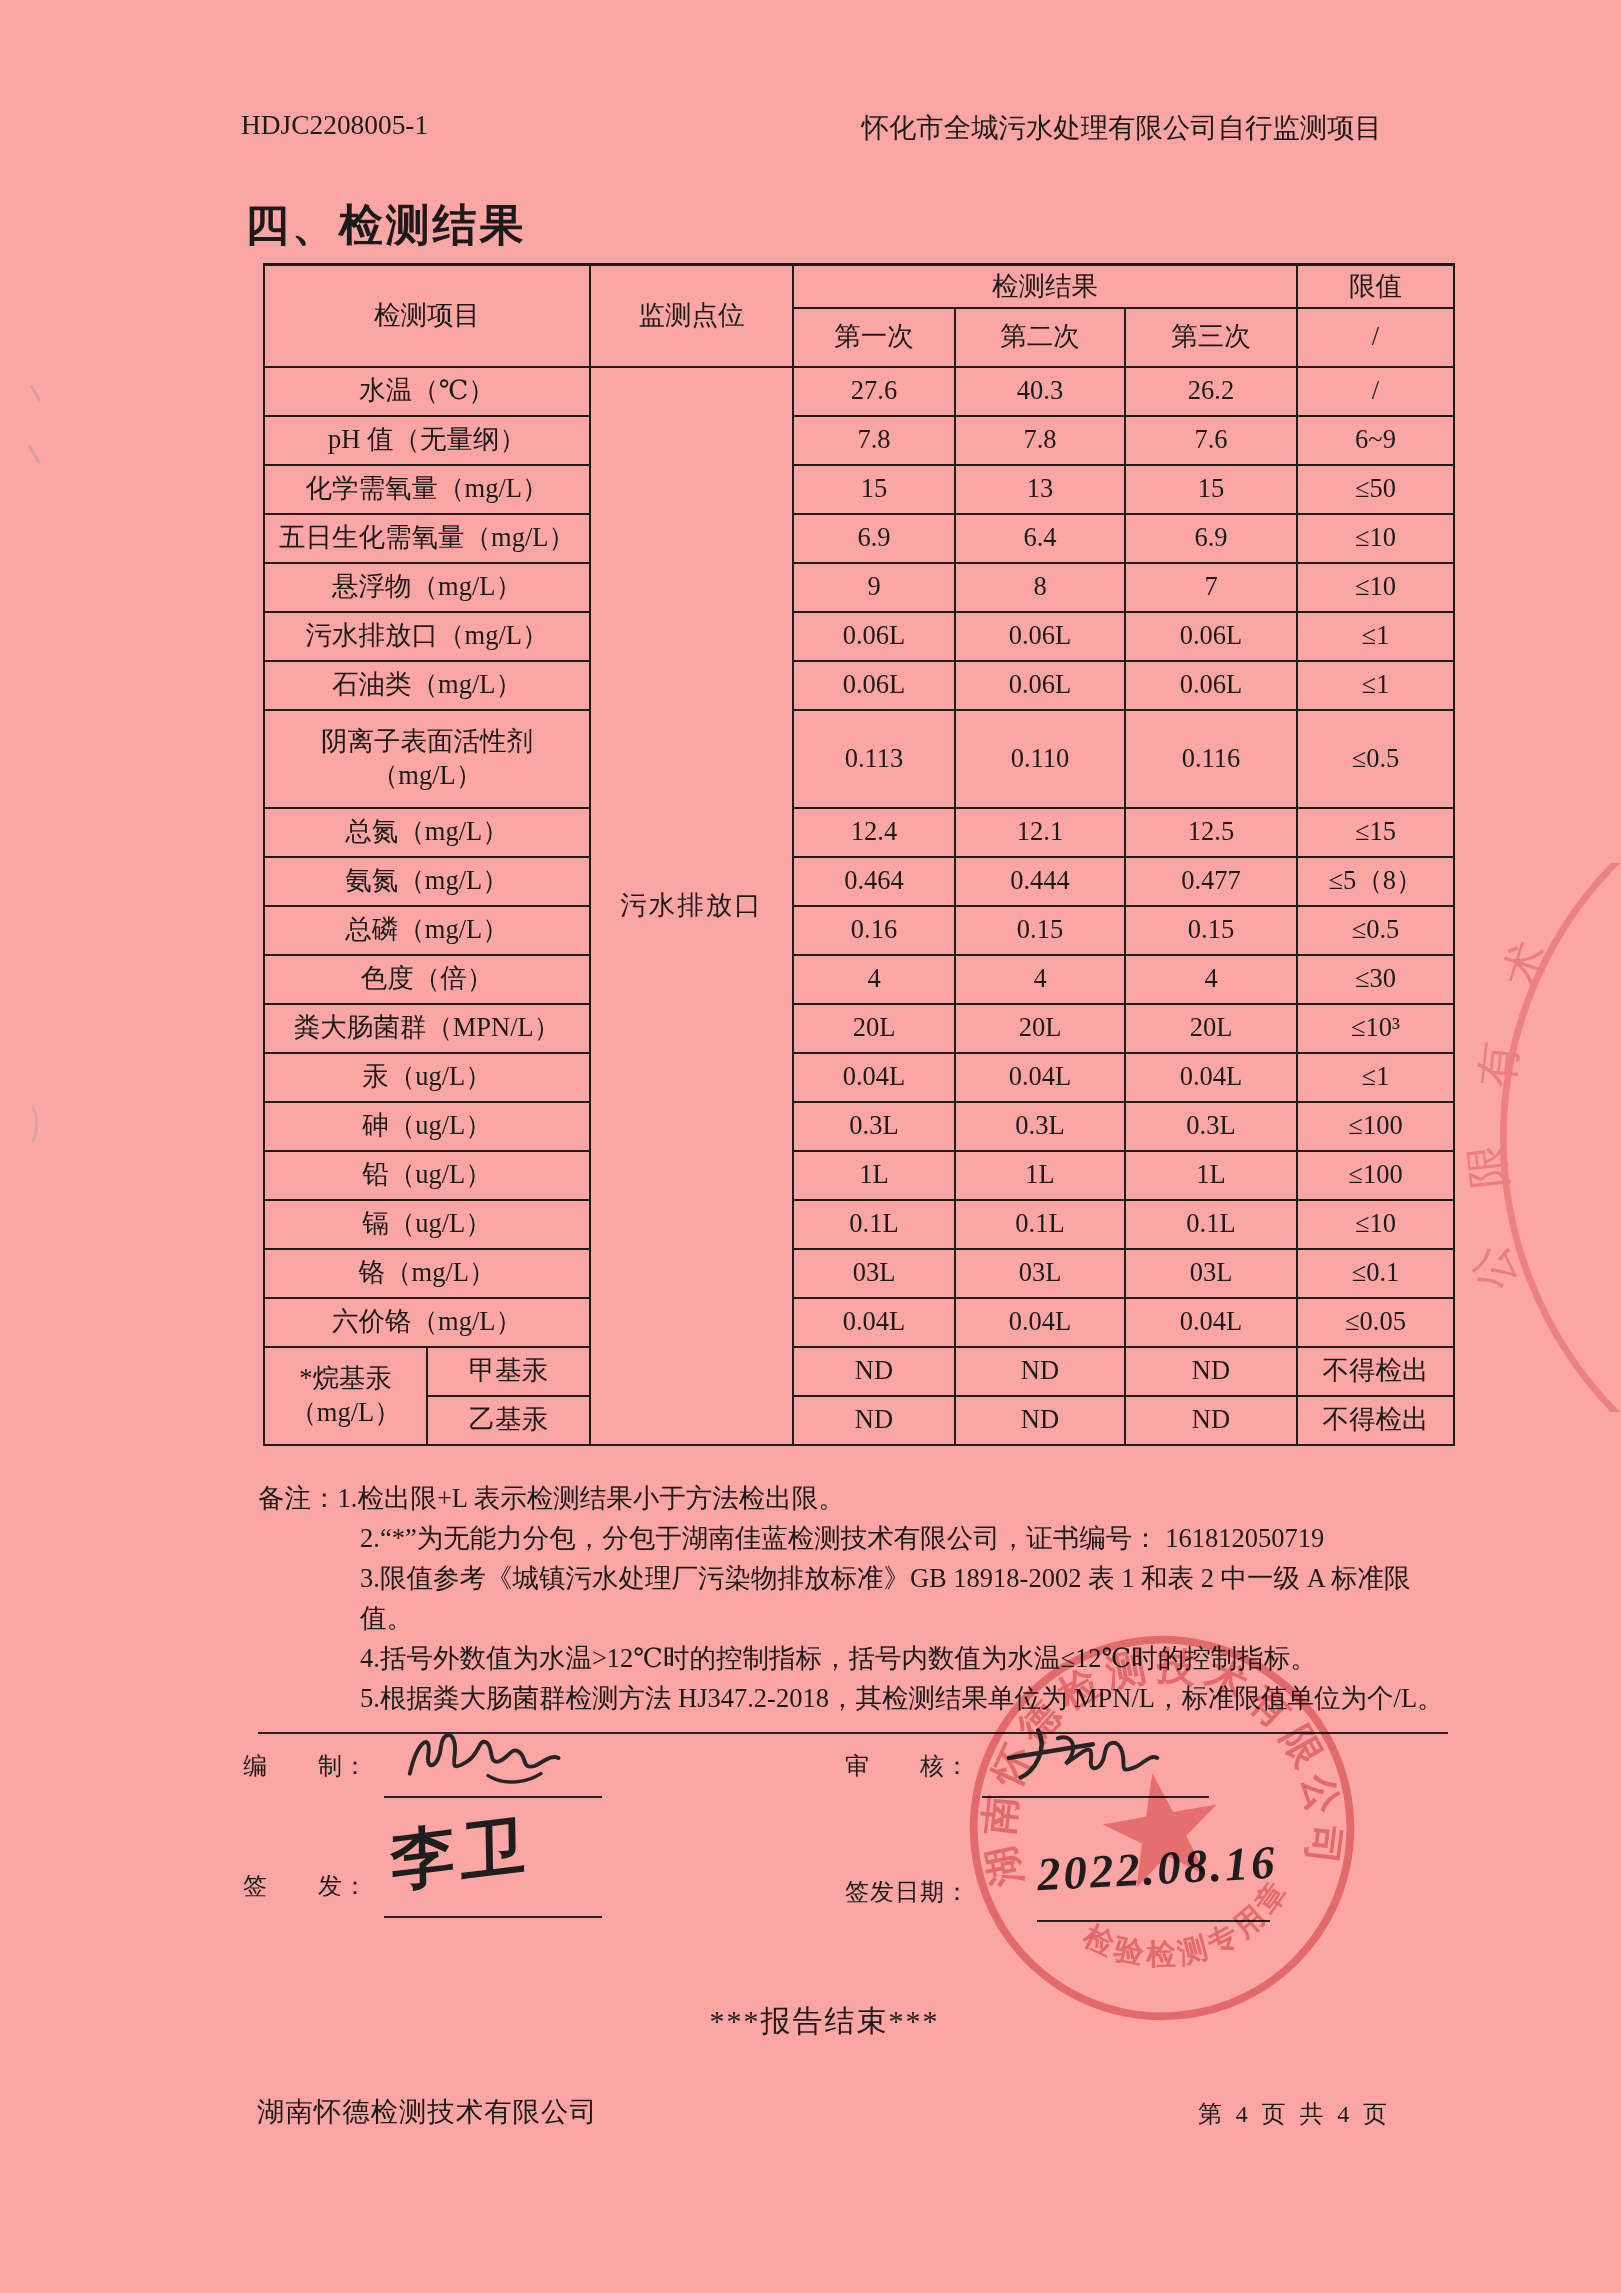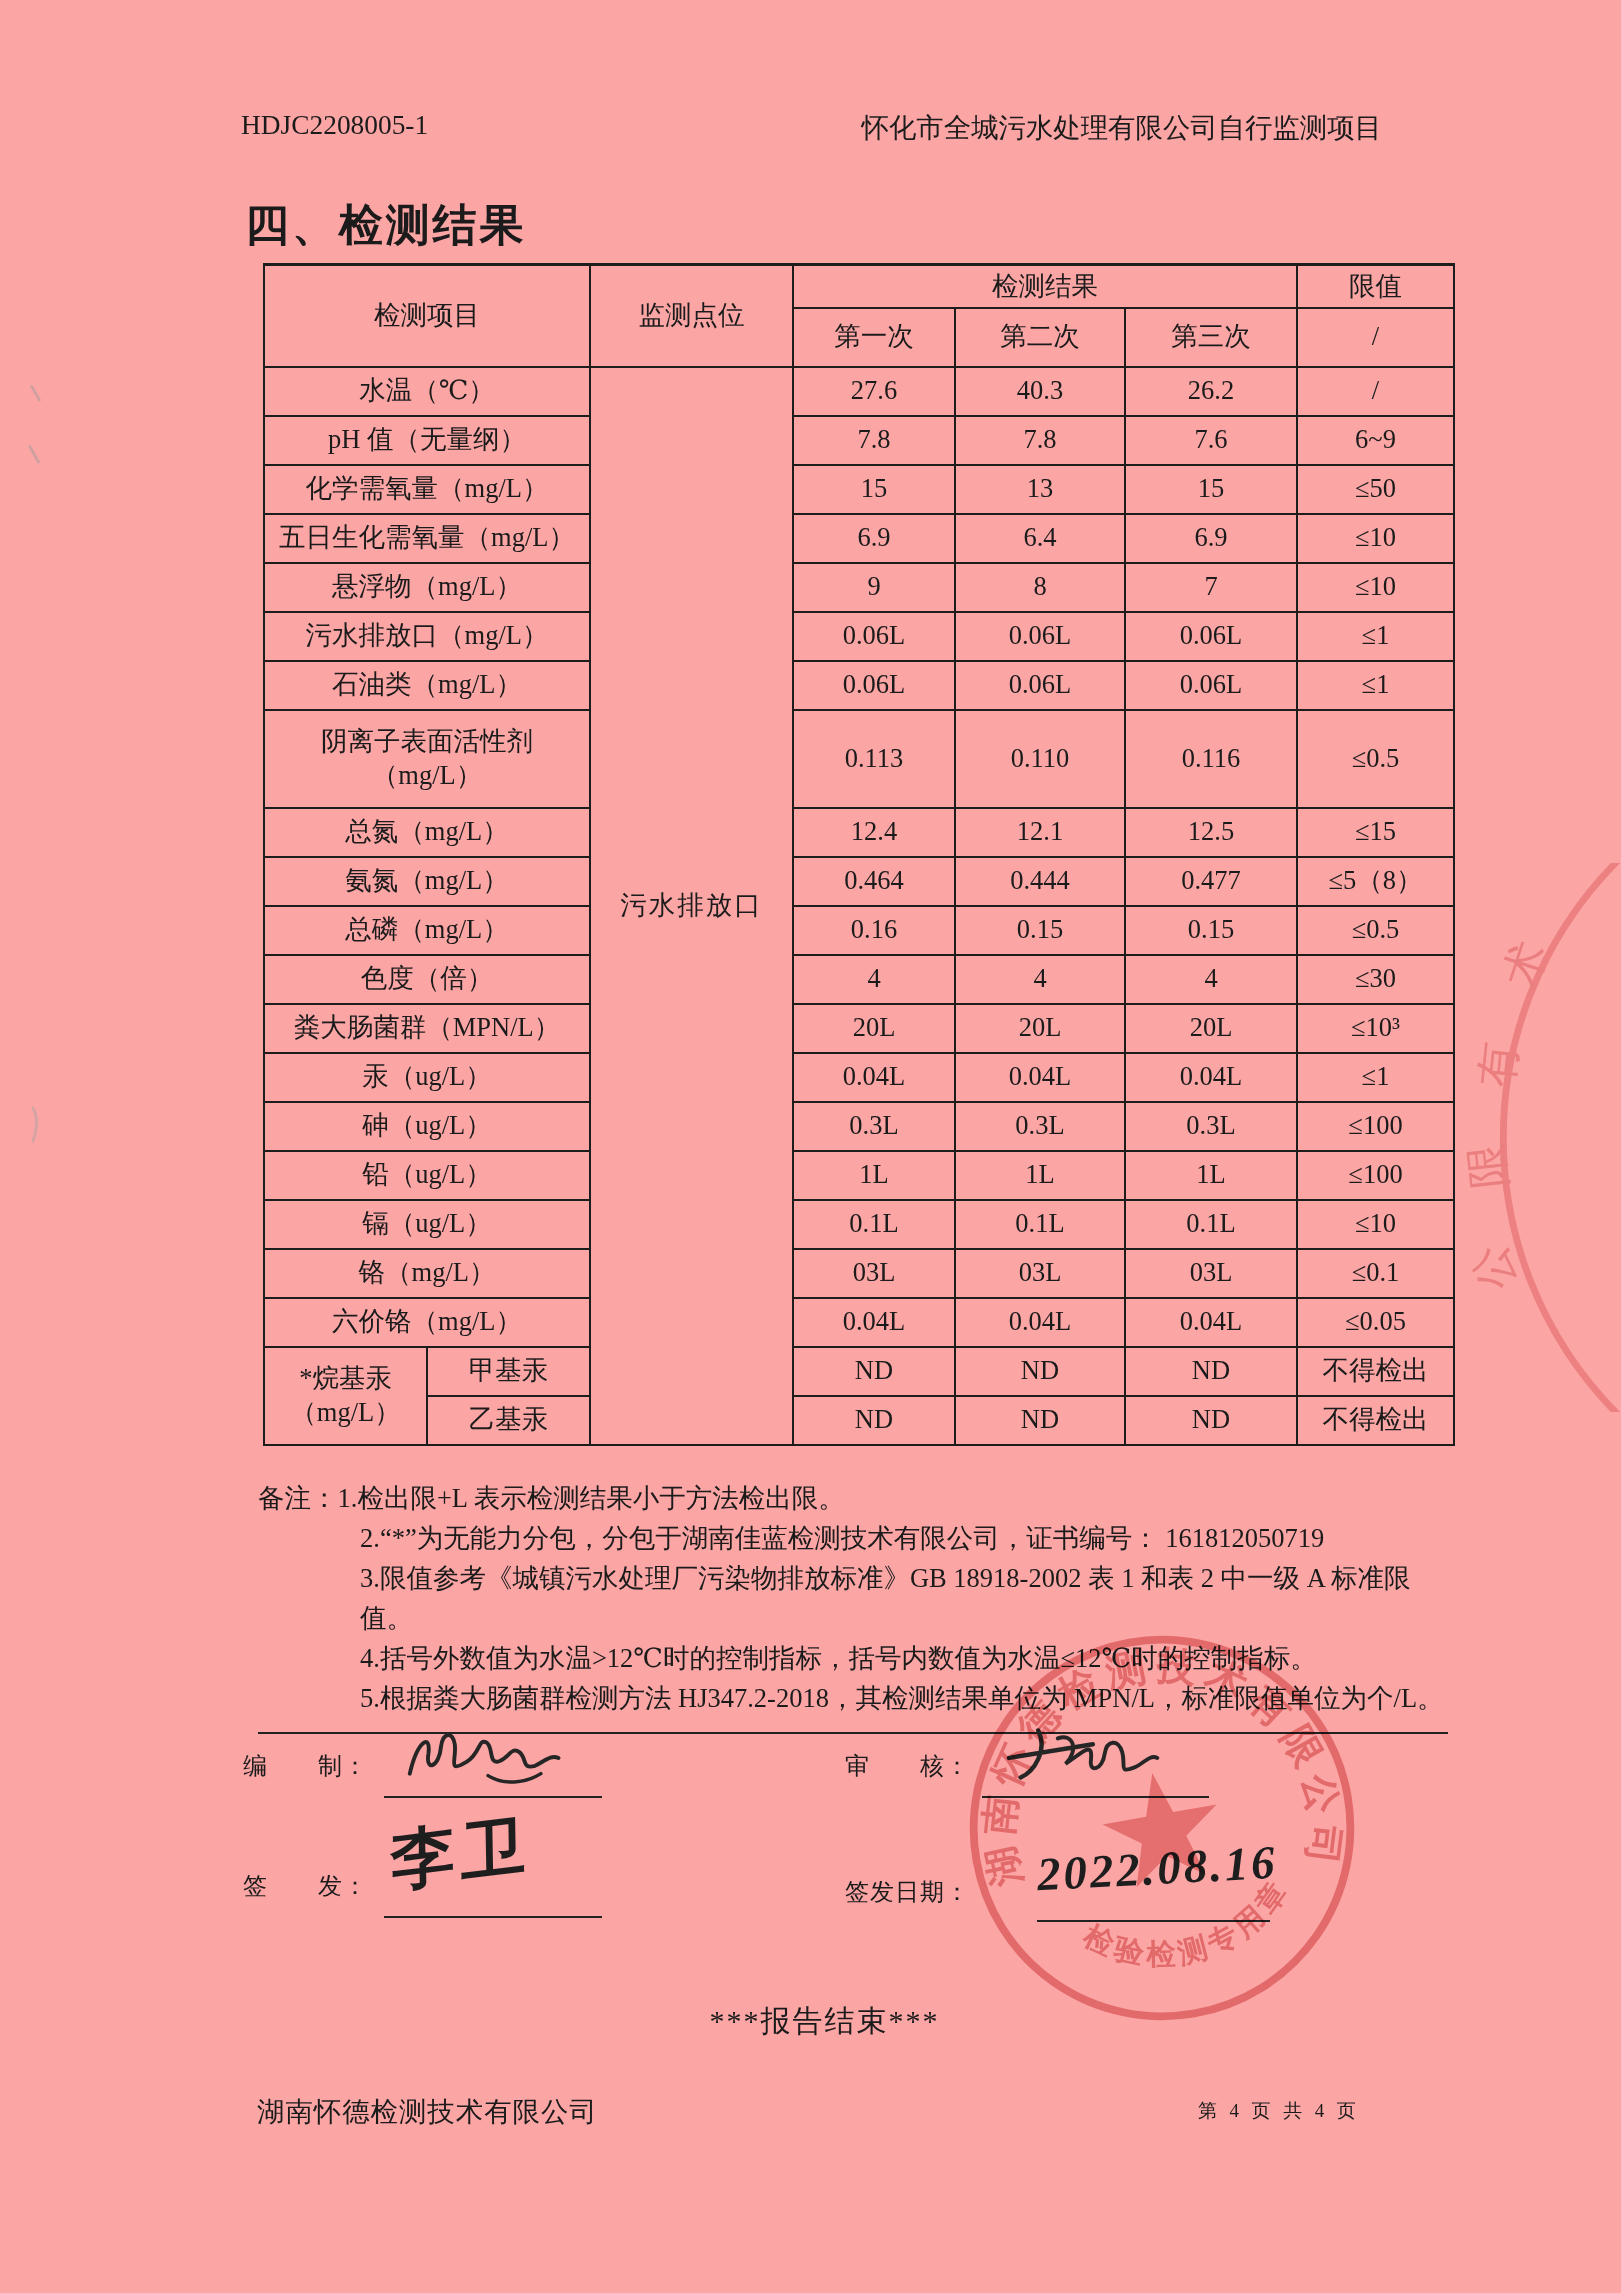--- a/index.html
+++ b/index.html
@@ -23,21 +23,21 @@
   .lab{position:absolute;font-size:24px;letter-spacing:1px;white-space:pre;}
   .sigline{position:absolute;height:0;border-bottom:2px solid #222;}
   .sig-svg{position:absolute;}
   .sig-name{position:absolute;left:390px;top:1809px;font-size:65px;font-weight:700;
             transform:rotate(-7deg) skewX(-6deg);letter-spacing:5.9px;color:#1e1e1e;}
   .sig-date{position:absolute;left:1037px;top:1841px;font-size:47px;font-weight:700;font-style:italic;
             transform:rotate(-3deg);letter-spacing:2.9px;color:#1e1e1e;}
   
   .endmark{position:absolute;left:0;right:0;top:2001px;text-align:center;font-size:30px;letter-spacing:2px;margin-left:28px;}
   .foot-co{position:absolute;left:257px;top:2094px;font-size:27.4px;letter-spacing:1px;}
-  .foot-page{position:absolute;left:1198px;top:2098px;font-size:19px;letter-spacing:3.9px;}
+  .foot-page{position:absolute;left:1198px;top:2098px;font-size:24px;letter-spacing:3.9px;}
   
   .seal-main{position:absolute;left:956px;top:1622px;opacity:.72;mix-blend-mode:multiply;pointer-events:none;
              transform:rotate(-10deg);}
   .seal-edge{position:absolute;right:0;top:863px;opacity:.6;mix-blend-mode:multiply;pointer-events:none;}
   .artifact{position:absolute;opacity:.45;pointer-events:none;}
 </style>
 </head>
 <body>
 
 <div class="page">

